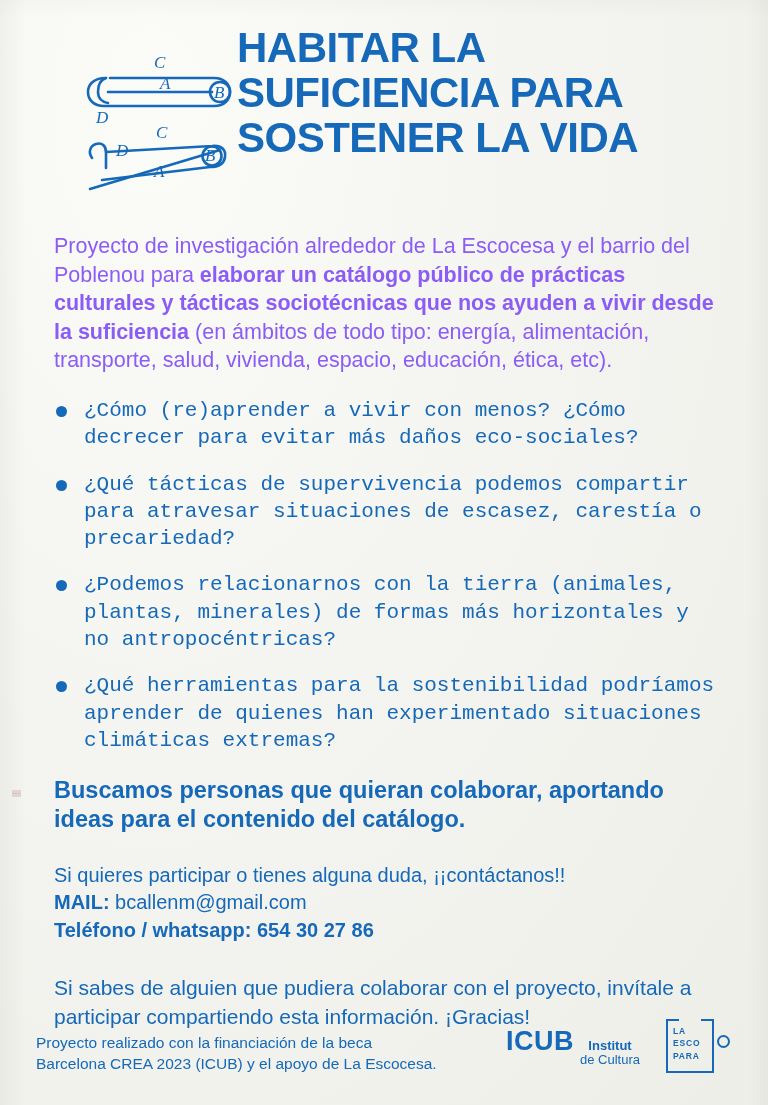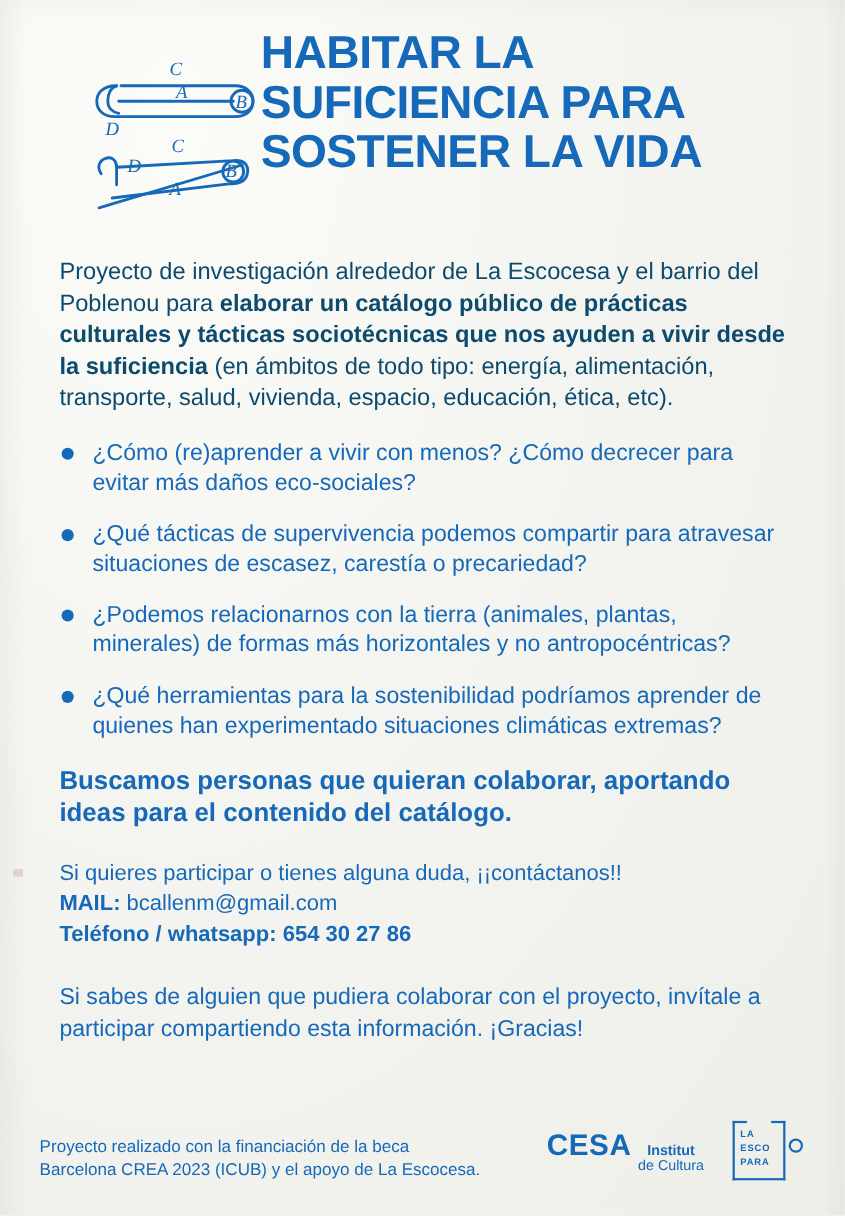--- a/index.html
+++ b/index.html
@@ -71,36 +71,37 @@
     color: #1569b8;
     margin: 0;
     text-transform: uppercase;
   }
 
   
   .intro {
     margin-top: 34px;
     font-size: 21.5px;
     line-height: 1.33;
-    color: #0c4a6e;
+    color: #8b5cf6;
     padding: 0 8px 0 10px;
   }
   .intro b { font-weight: bold; }
 
   ul.questions {
     list-style: none;
     margin: 22px 0 0 0;
     padding: 0 6px 0 10px;
   }
   ul.questions li {
     position: relative;
     padding-left: 30px;
     margin-bottom: 19px;
     font-size: 21px;
     line-height: 1.3;
+    font-family: Liberation Mono, monospace;
   }
   ul.questions li:before {
     content: "";
     position: absolute;
     left: 2px;
     top: 9px;
     width: 11px;
     height: 11px;
     border-radius: 50%;
     background: #1569b8;
@@ -293,21 +294,21 @@
   <p class="share">Si sabes de alguien que pudiera colaborar con el proyecto, invítale a participar compartiendo esta información. ¡Gracias!</p>
 
   <div class="footer">
     <div class="footer-text">
       <div>Proyecto realizado con la financiación de la beca</div>
       <div>Barcelona CREA 2023 (ICUB) y el apoyo de La Escocesa.</div>
     </div>
 
     <div class="footer-logos">
       <div class="icub">
-        <span class="icub-main">CESA</span>
+        <span class="icub-main">ICUB</span>
         <span class="icub-sub">
           <span>Institut</span>
           <span class="light">de Cultura</span>
         </span>
       </div>
 
       <div class="escocesa">
         <div class="box"></div>
         <div class="toptick"></div>
         <div class="words">

